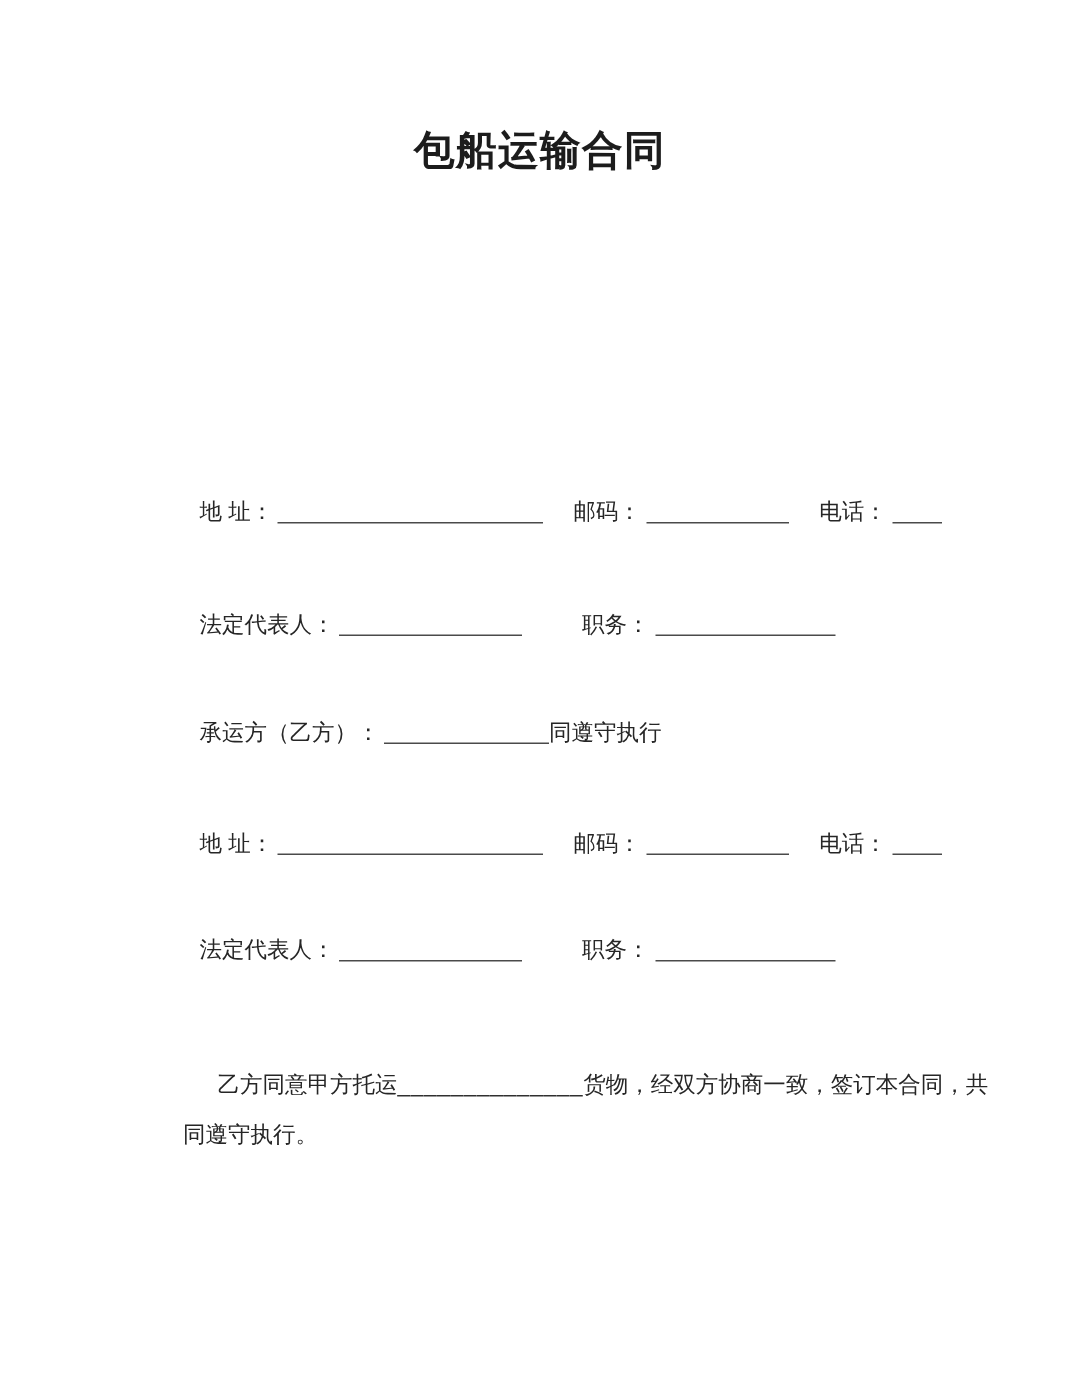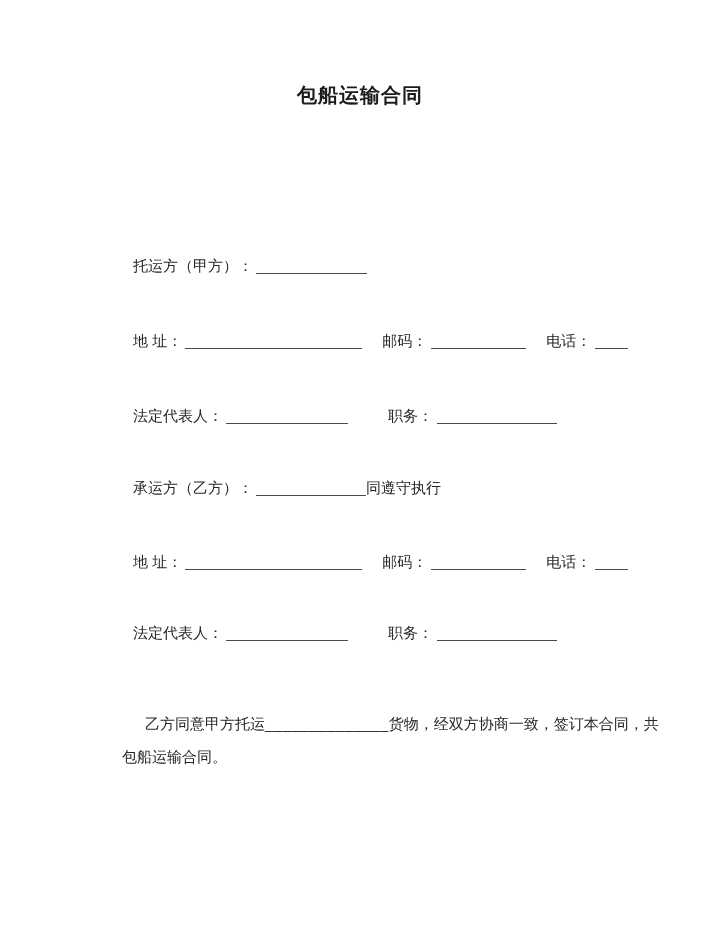--- a/index.html
+++ b/index.html
@@ -17,21 +17,21 @@
     font-size: 15px;
     overflow: hidden;
   }
   .doc-title {
     position: absolute;
     top: 82px;
     left: 0;
     width: 720px;
     margin: 0;
     text-align: center;
-    font-size: 20px;
+    font-size: 27px;
     font-weight: bold;
     color: #1c1c1c;
     letter-spacing: 1px;
   }
   .row {
     position: absolute;
     left: 133px;
     white-space: nowrap;
     line-height: 21px;
   }
@@ -77,23 +77,20 @@
     letter-spacing: 0.5px;
   }
 </style>
 </head>
 <body>
 
 <div class="page">
 
   <h1 class="doc-title">包船运输合同</h1>
 
-  <div class="row r1">
-    <span class="lbl">托运方（甲方）：</span><span class="blank w111 g3"></span>
-  </div>
 
   <div class="row r2">
     <span class="lbl">地&nbsp;址：</span><span class="blank w177 g3"></span><span class="lbl g20">邮码：</span><span class="blank w95 g4"></span><span class="lbl g20">电话：</span><span class="blank w33 g4"></span>
   </div>
 
   <div class="row r3">
     <span class="lbl">法定代表人：</span><span class="blank w122 g3"></span><span class="lbl g40">职务：</span><span class="blank w120 g4"></span>
   </div>
 
   <div class="row r4">
@@ -101,15 +98,15 @@
   </div>
 
   <div class="row r5">
     <span class="lbl">地&nbsp;址：</span><span class="blank w177 g3"></span><span class="lbl g20">邮码：</span><span class="blank w95 g4"></span><span class="lbl g20">电话：</span><span class="blank w33 g4"></span>
   </div>
 
   <div class="row r6">
     <span class="lbl">法定代表人：</span><span class="blank w122 g3"></span><span class="lbl g40">职务：</span><span class="blank w120 g4"></span>
   </div>
 
-  <p class="para"><span>乙方同意甲方托运</span><span class="us-blank">______________</span><span>货物，经双方协商一致，签订本合同，共</span><br><span class="cont">包船运输合同。</span></p>
+  <p class="para"><span>乙方同意甲方托运</span><span class="us-blank">______________</span><span>货物，经双方协商一致，签订本合同，共</span><br><span class="cont">同遵守执行。</span></p>
 
 </div>
 
 </body></html>

